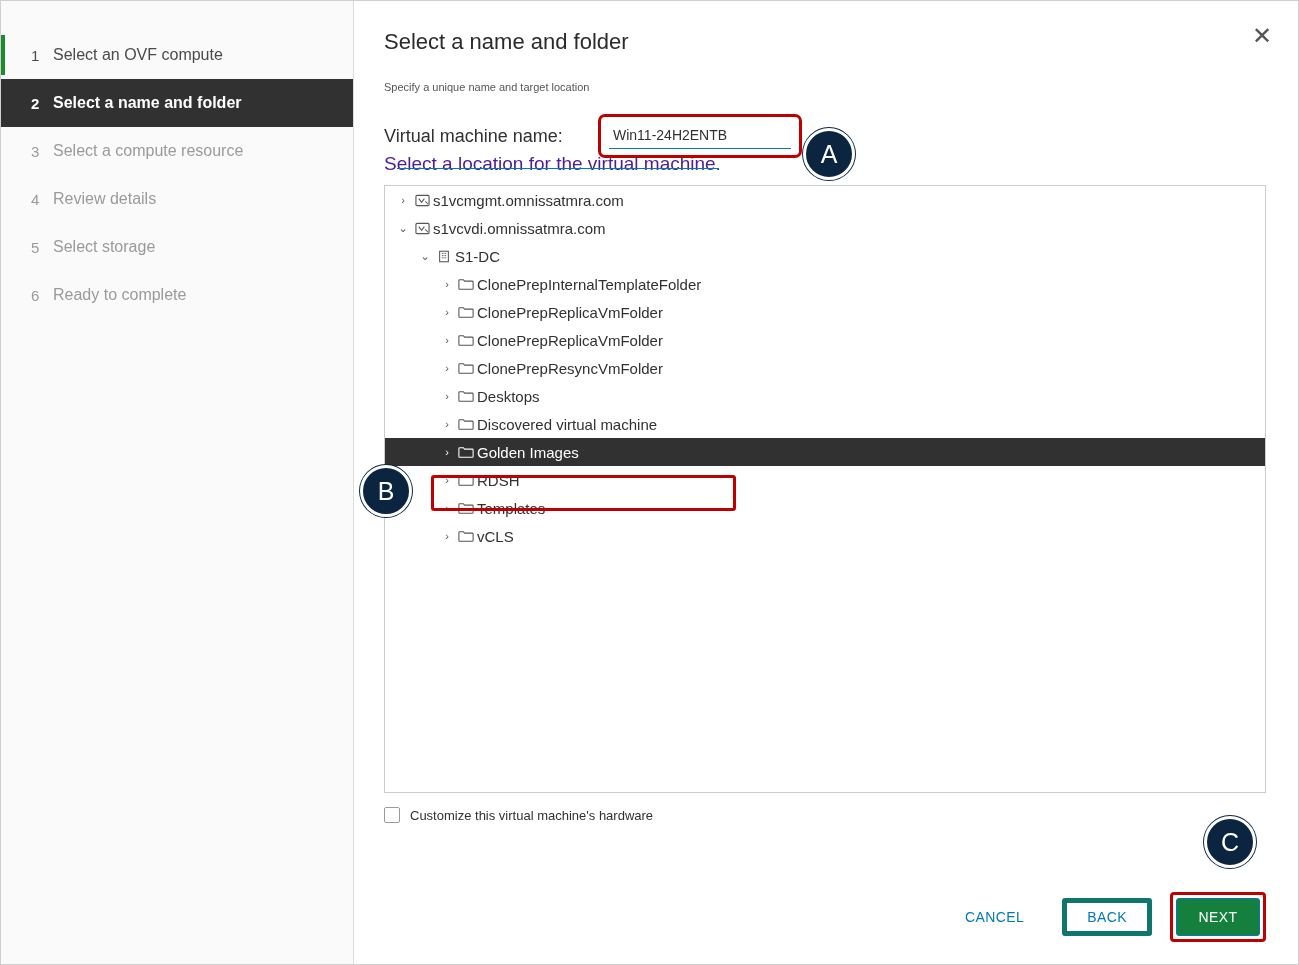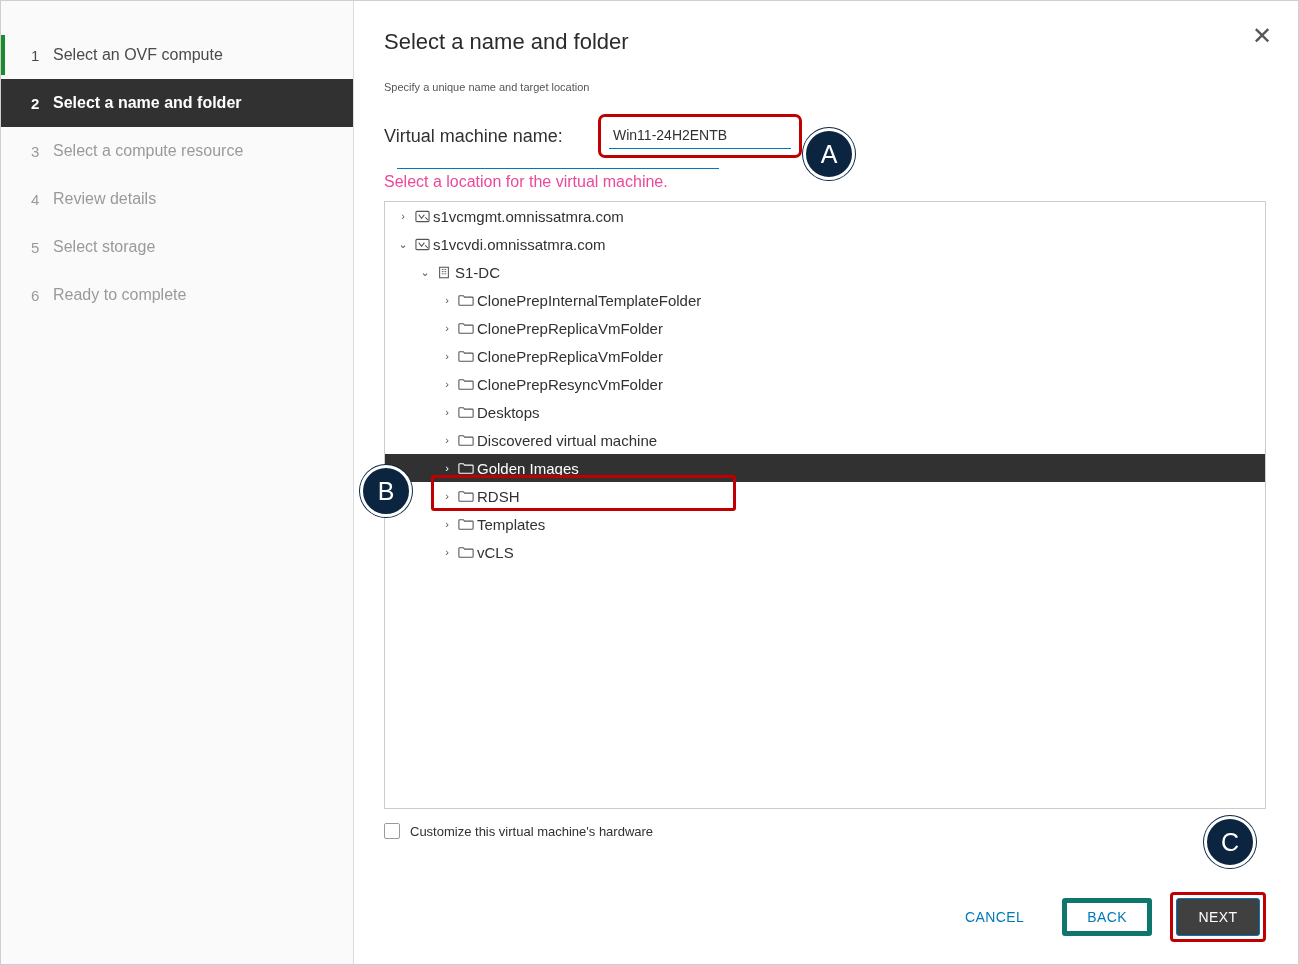--- a/index.html
+++ b/index.html
@@ -126,23 +126,22 @@
   #name-underline {
     position: absolute;
     left: 396px;
     top: 167px;
     width: 322px;
     height: 1px;
     background: #0079b8;
   }
 
   #location-label {
-    margin-top: 20px;
-    font-size: 16px;
-    color: #ec4899;
+    font-size: 19px;
+    color: #4c1d95;
   }
 
   
   #tree {
     margin-top: 10px;
     width: 882px;
     height: 608px;
     border: 1px solid #cccccc;
     background: #ffffff;
     overflow: hidden;
@@ -221,21 +220,21 @@
     border: none;
   }
   #back-button {
     color: #0079b8;
     background: transparent;
     border: 5px solid #0f766e;
     min-width: 84px;
   }
   #next-button {
     color: #ffffff;
-    background: #404040;
+    background: #15803d;
     border: 1px solid #0079b8;
     min-width: 84px;
   }
   #next-highlight {
     border: 3px solid #c00000;
     border-radius: 4px;
     padding: 3px;
     display: flex;
   }
 

